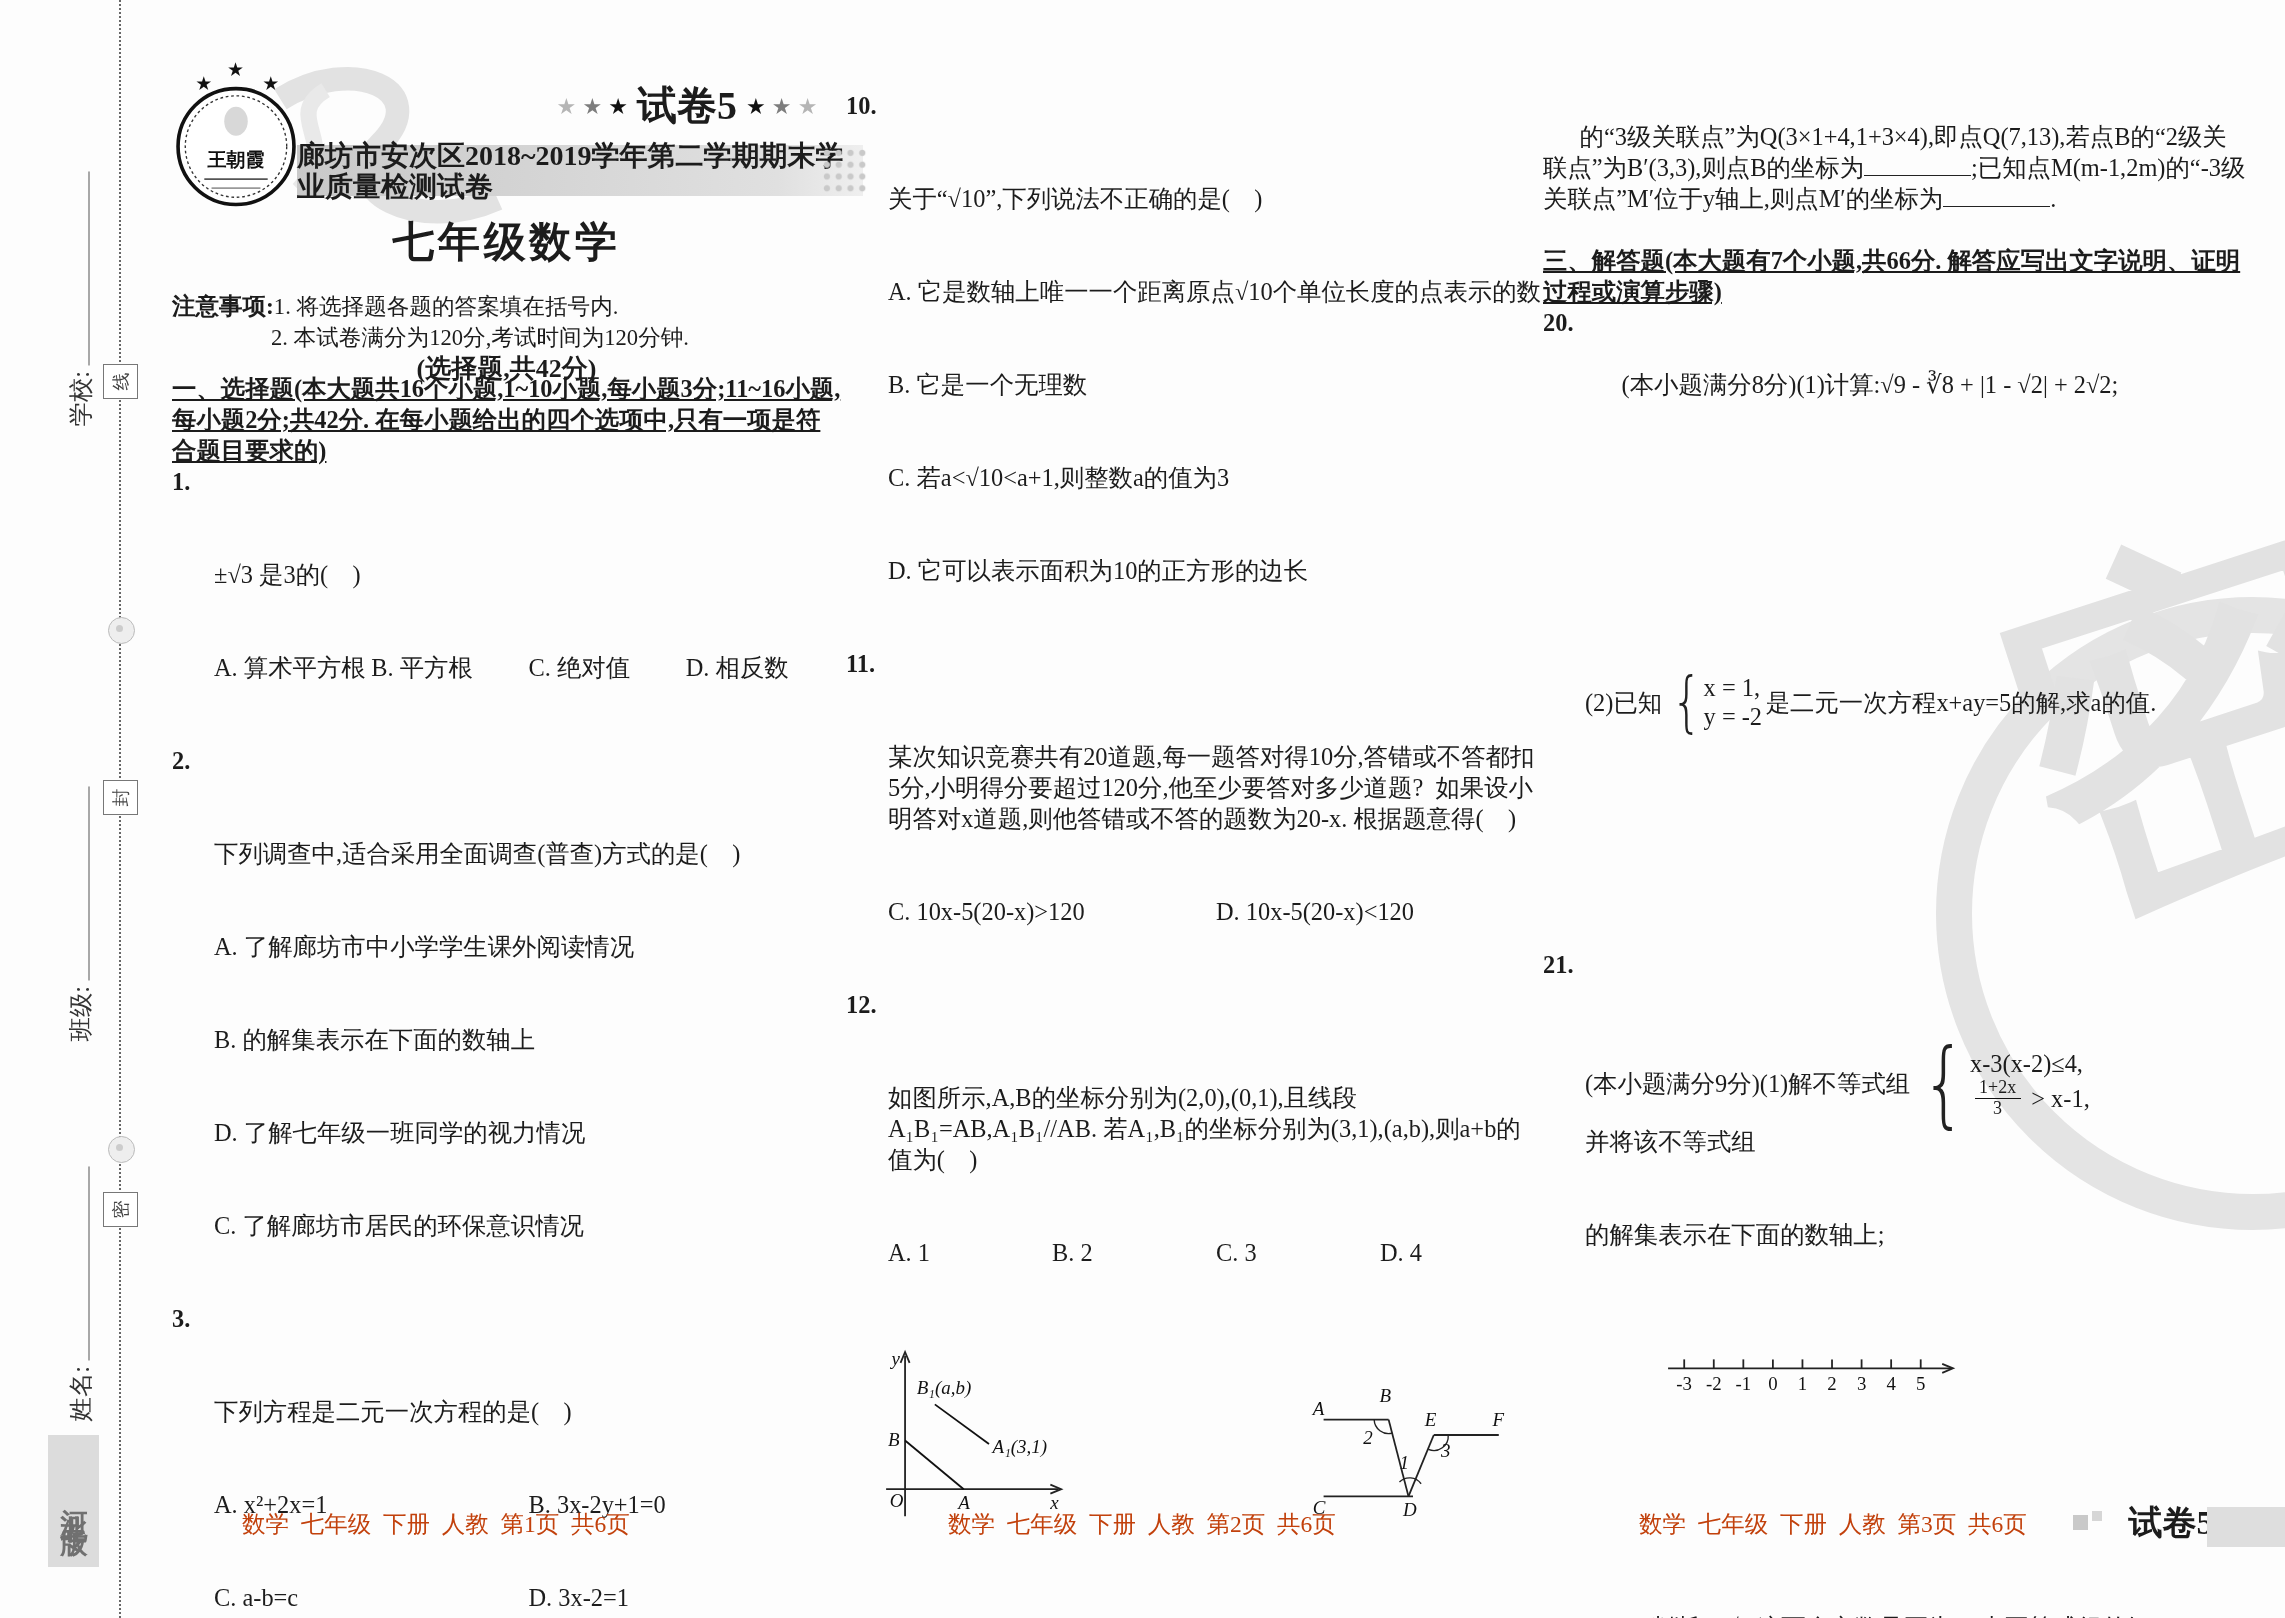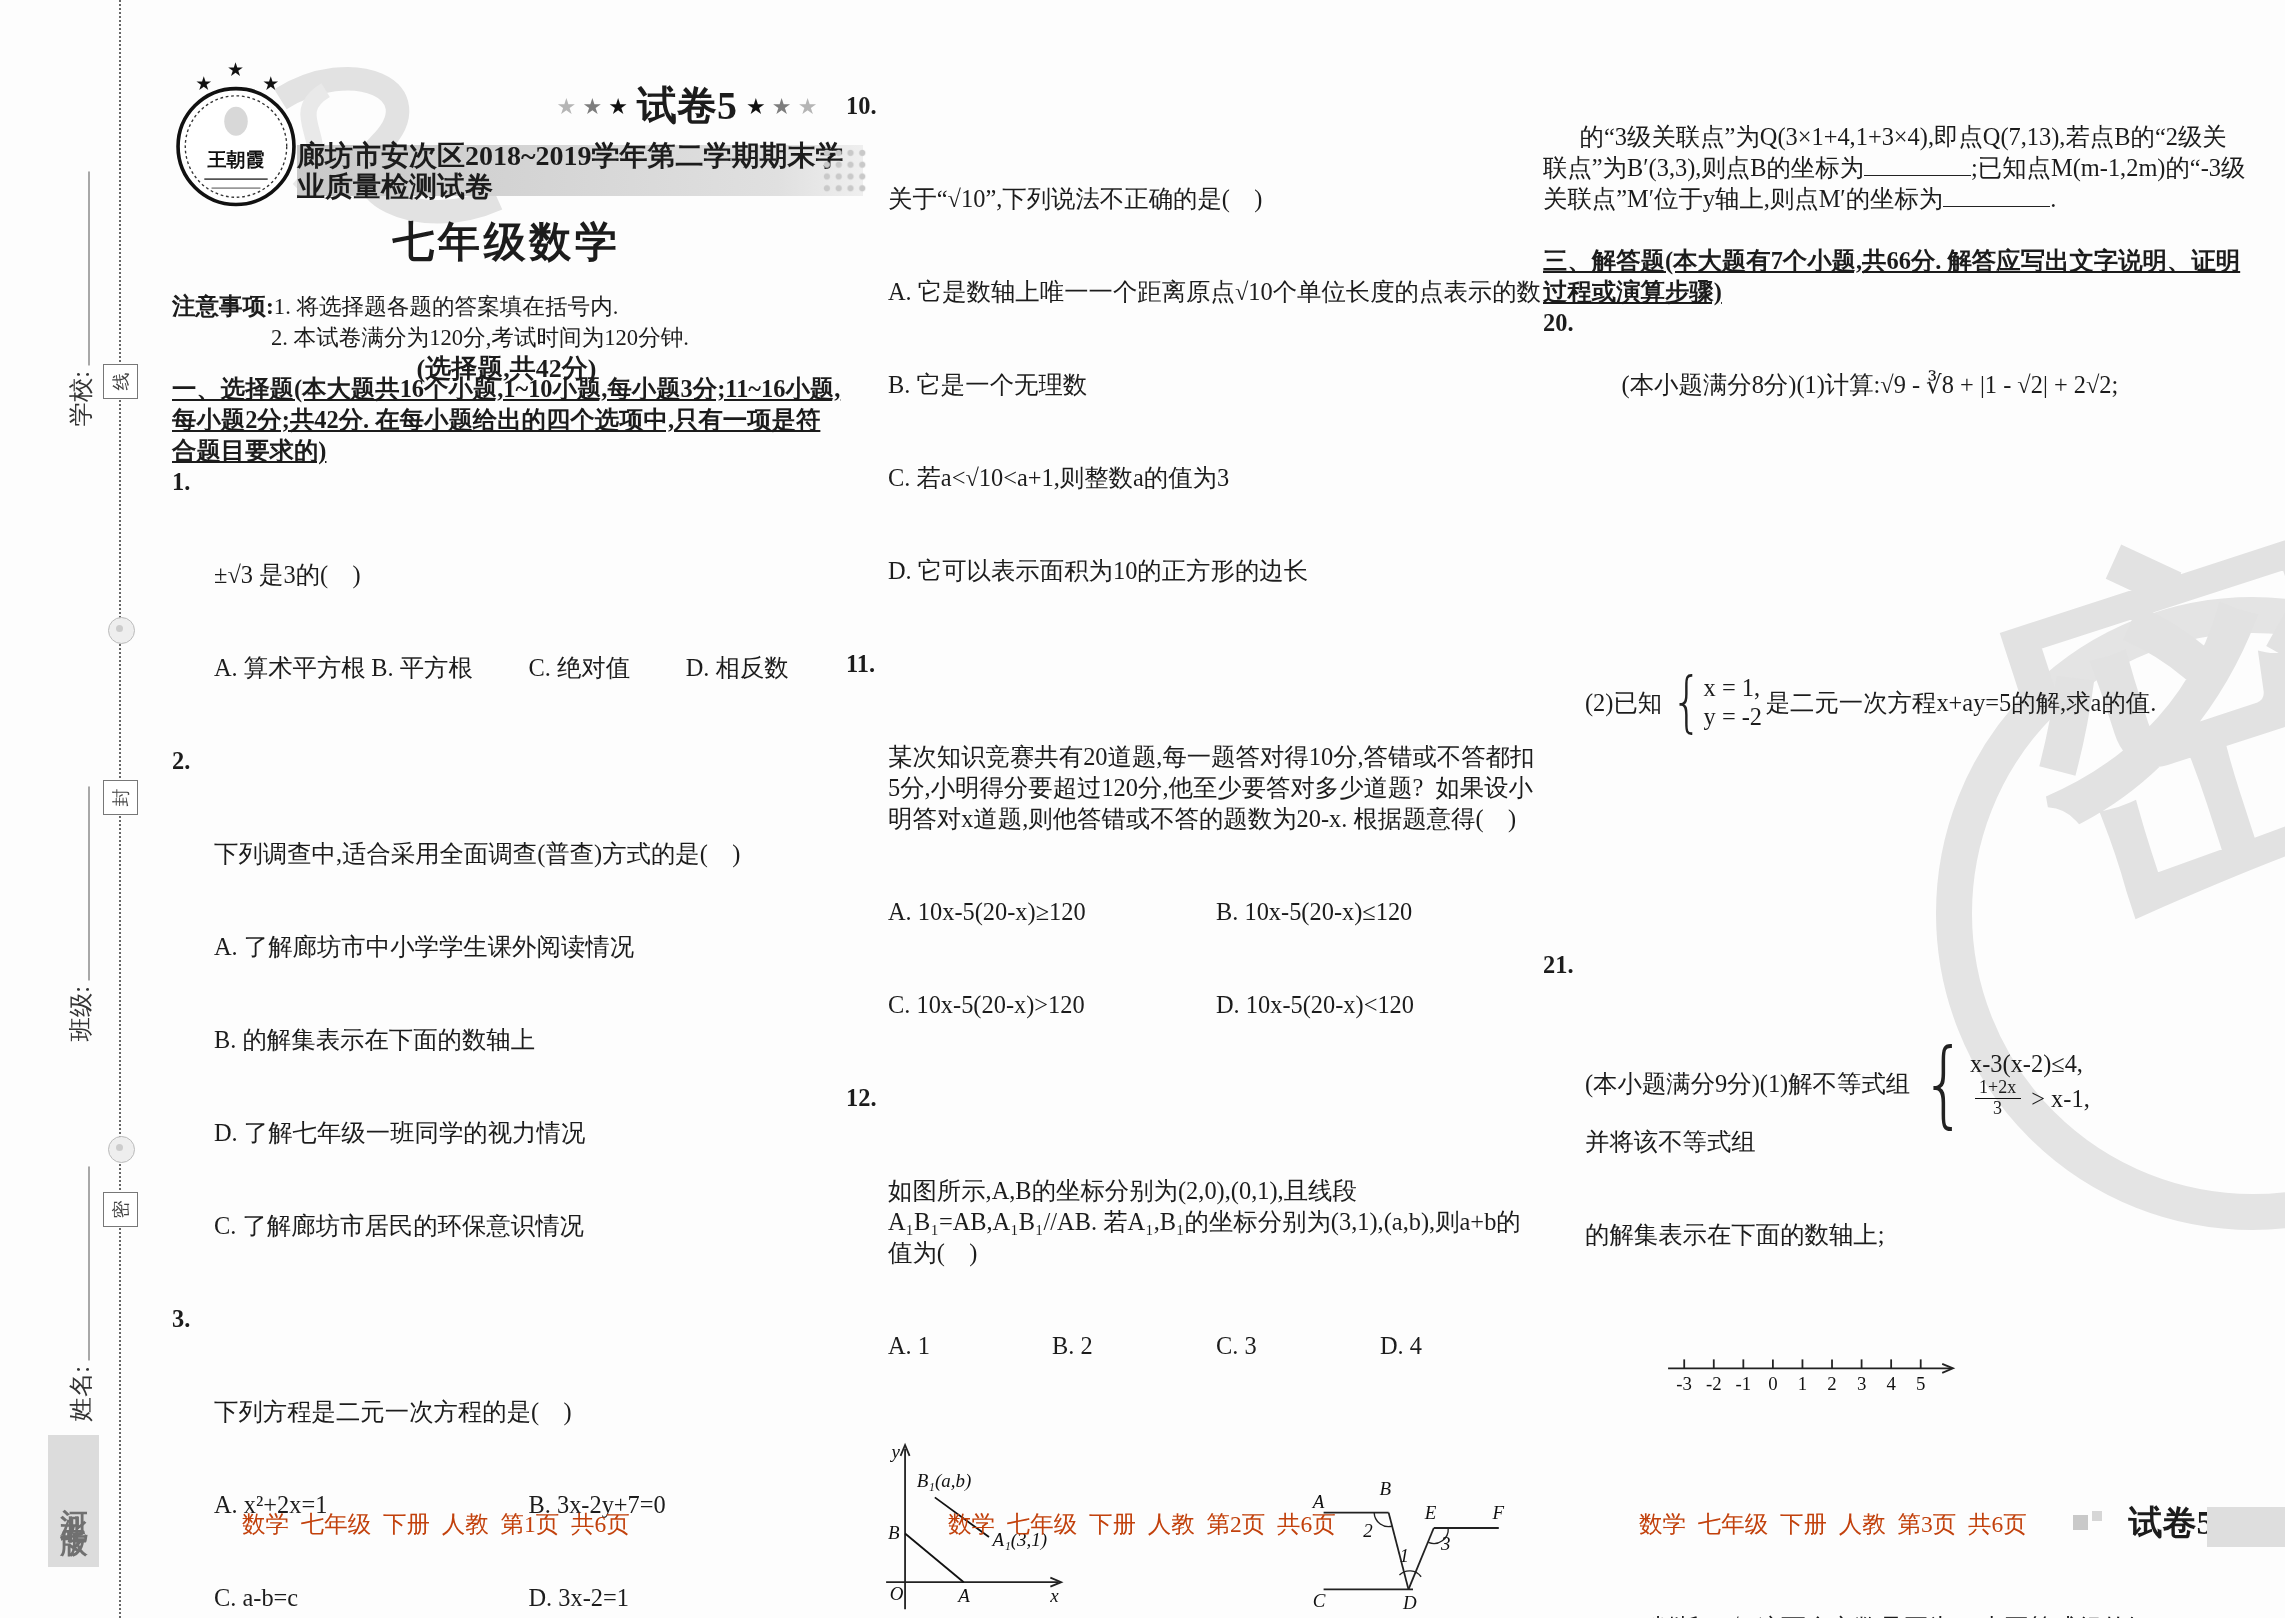--- a/index.html
+++ b/index.html
@@ -170,21 +170,21 @@
       <div class="orow">B. 的解集表示在下面的数轴上</div>
       <div class="orow">D. 了解七年级一班同学的视力情况</div>
       <div class="orow">C. 了解廊坊市居民的环保意识情况</div>
     </div>
 
     <div class="q">
       <span class="qn">3.</span>
       <div class="stem">下列方程是二元一次方程的是(    )</div>
       <div class="opts two">
         <div class="opt">A. x²+2x=1</div>
-        <div class="opt">B. 3x-2y+7=0</div>
+        <div class="opt">B. 3x-2y+1=0</div>
       </div>
       <div class="opts two">
         <div class="opt">C. a-b=c</div>
         <div class="opt">D. 3x-2=1</div>
       </div>
     </div>
 
   </section>
 
   <section class="col col2">
@@ -193,24 +193,20 @@
       <div class="stem">关于“√10”,下列说法不正确的是(    )</div>
       <div class="orow">A. 它是数轴上唯一一个距离原点√10个单位长度的点表示的数</div>
       <div class="orow">B. 它是一个无理数</div>
       <div class="orow">C. 若a&lt;√10&lt;a+1,则整数a的值为3</div>
       <div class="orow">D. 它可以表示面积为10的正方形的边长</div>
     </div>
 
     <div class="q">
       <span class="qn">11.</span>
       <div class="stem">某次知识竞赛共有20道题,每一题答对得10分,答错或不答都扣5分,小明得分要超过120分,他至少要答对多少道题?  如果设小明答对x道题,则他答错或不答的题数为20-x. 根据题意得(    )</div>
-      <div class="opts two">
-        <div class="opt">A. 10x-5(20-x)≥120</div>
-        <div class="opt">B. 10x-5(20-x)≤120</div>
-      </div>
       <div class="opts two">
         <div class="opt">C. 10x-5(20-x)&gt;120</div>
         <div class="opt">D. 10x-5(20-x)&lt;120</div>
       </div>
     </div>
 
     <div class="q">
       <span class="qn">12.</span>
       <div class="stem">如图所示,A,B的坐标分别为(2,0),(0,1),且线段A₁B₁=AB,A₁B₁//AB. 若A₁,B₁的坐标分别为(3,1),(a,b),则a+b的值为(    )</div>
       <div class="opts">

